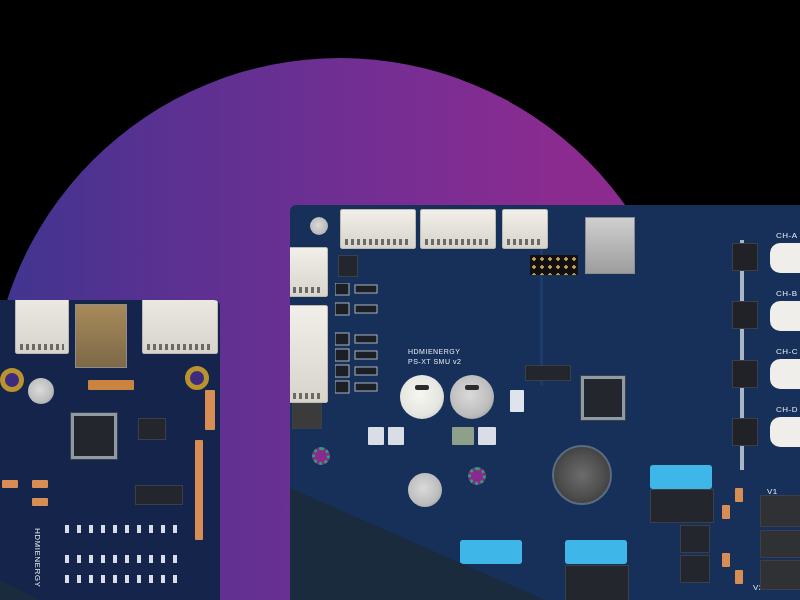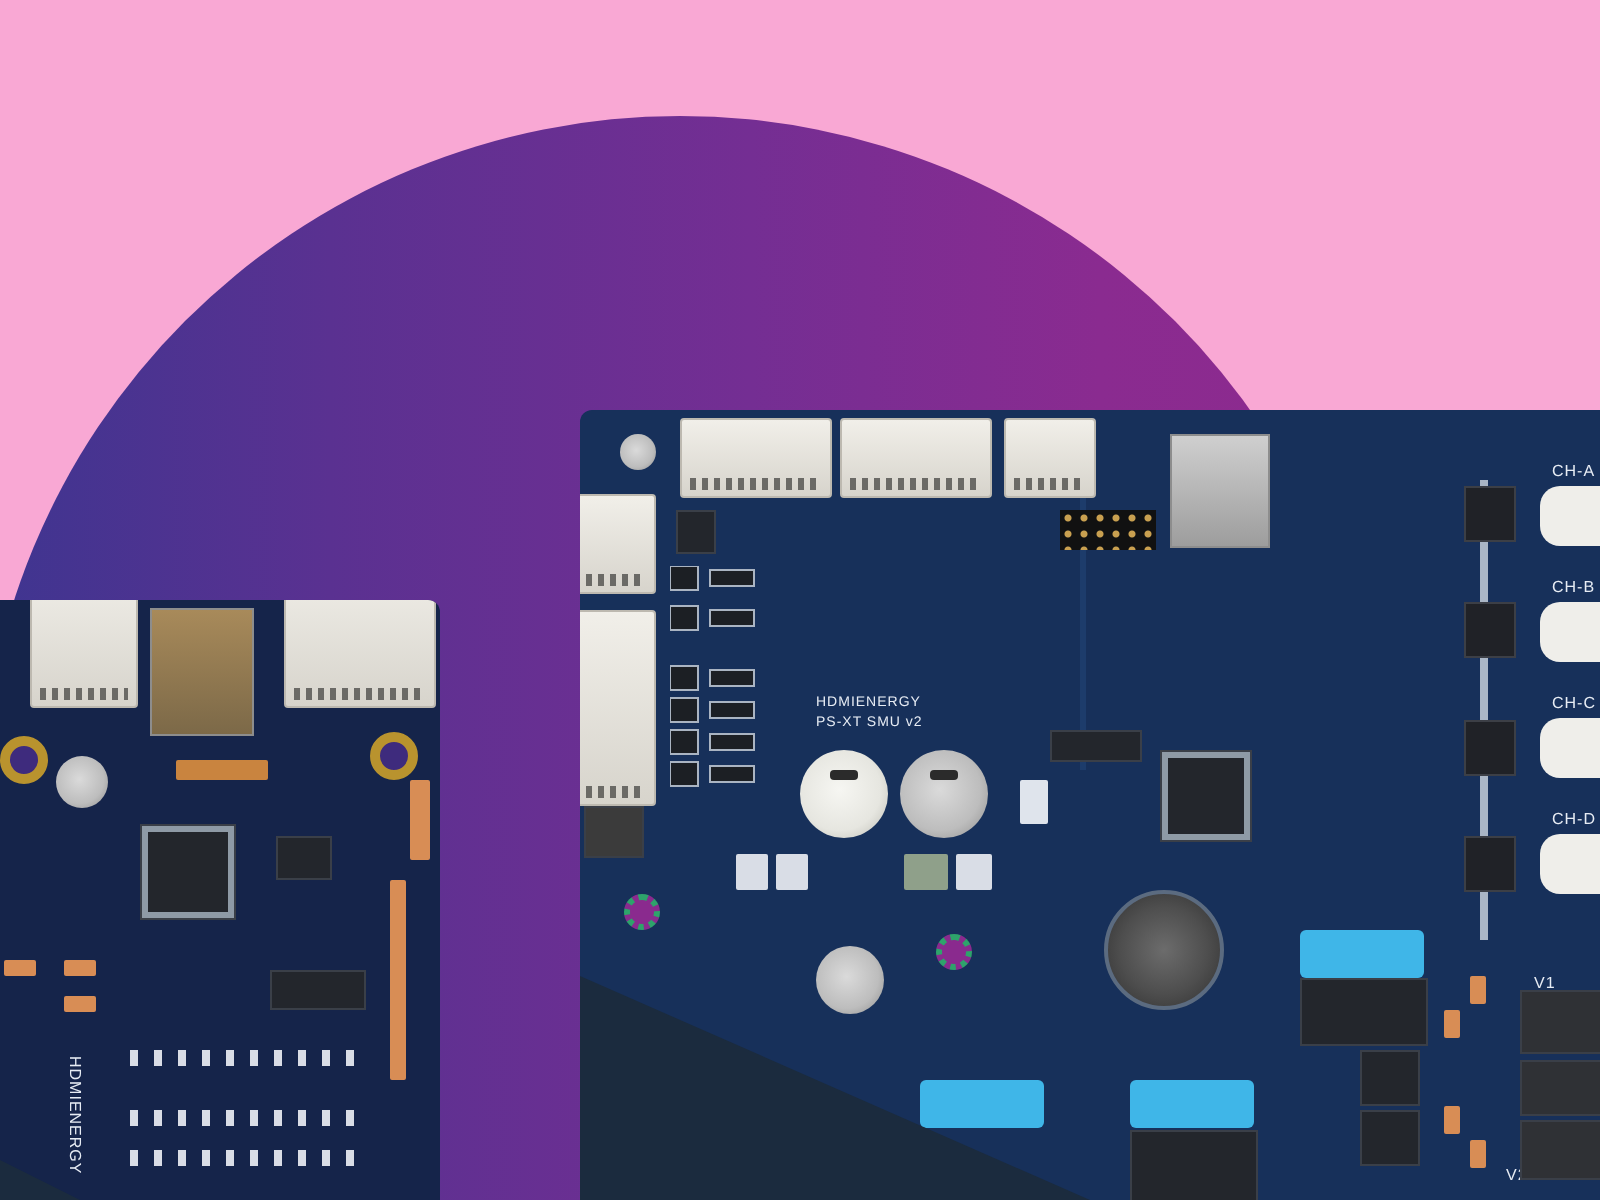--- a/index.html
+++ b/index.html
@@ -1,17 +1,17 @@
 <!DOCTYPE html>
 <html><head>
   <meta charset="utf-8">
   <style>
     html,body{margin:0;padding:0;background:#ffffff;}
     body{width:800px;height:600px;overflow:hidden;position:relative;font-family:"Liberation Sans",sans-serif;}
-    .stage{position:absolute;left:0;top:0;width:800px;height:600px;overflow:hidden;background:#f9a8d4;}
+    .stage{position:absolute;left:0;top:0;width:800px;height:600px;overflow:hidden;background:#000000;}
     .blob{position:absolute;left:-10px;top:58px;width:700px;height:700px;border-radius:50%;
       background:linear-gradient(90deg,#3e3590 0%,#5a3191 25%,#742e93 55%,#8a2b90 80%,#8d2a8e 100%);}
     .dark-wedge{position:absolute;left:0;top:0;width:800px;height:600px;}
     
     .pcb{position:absolute;background:#142847;overflow:hidden;}
     .pcb-left{left:-10px;top:300px;width:230px;height:320px;background:#15244a;border-radius:6px;}
     .pcb-main{left:290px;top:205px;width:520px;height:400px;background:#17305a;border-top-left-radius:6px;}
     .trace{position:absolute;background:#1d3c6b;}
     .conn{position:absolute;background:linear-gradient(180deg,#f1efe9,#d7d4cc);border:1px solid #bdb9b0;border-radius:2px;}
     .conn .pins{position:absolute;left:4px;right:4px;bottom:3px;height:6px;

